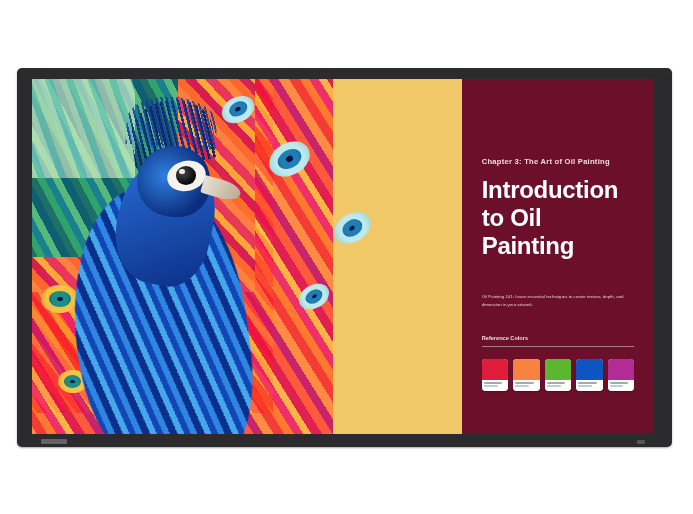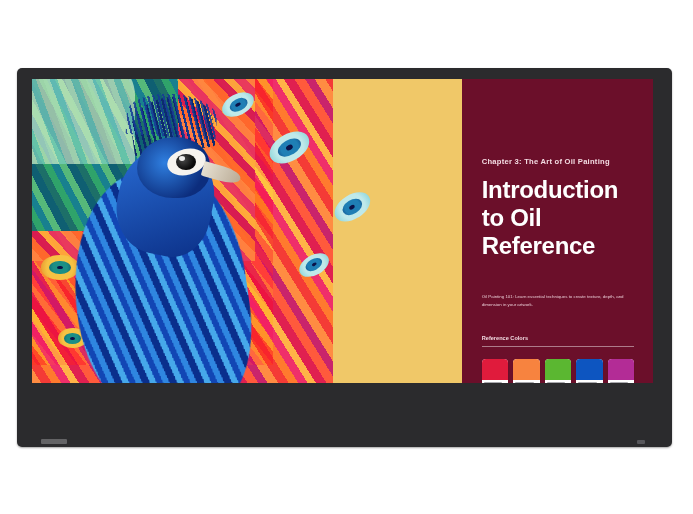--- a/index.html
+++ b/index.html
@@ -8,21 +8,21 @@
     font-family:"Liberation Sans",sans-serif;
     overflow:hidden;position:relative;
   }
   
   .monitor{
     position:absolute;left:17px;top:68px;width:655px;height:379px;
     background:#2b2b2d;border-radius:5px;
     box-shadow:0 1px 2px rgba(0,0,0,.35);
   }
   .bezel-inner{
-    position:absolute;left:15px;top:11px;width:621px;height:304px;
+    position:absolute;left:15px;top:11px;width:621px;height:355px;
     background:#0c0c0d;overflow:hidden;
   }
   .screen{position:absolute;inset:0;overflow:hidden;background:#000;}
   .logo{
     position:absolute;left:24px;bottom:3px;width:26px;height:5px;
     background:#6d6d70;border-radius:1px;opacity:.85;
   }
   .led{
     position:absolute;right:27px;bottom:3px;width:8px;height:4px;
     background:#56565a;border-radius:1px;
@@ -310,21 +310,21 @@
         <div class="eyeshine"></div>
         <div class="beak"></div>
       </div>
 
       <div class="panel">
         <div class="panel-inner">
           <div class="chapter">Chapter 3: The Art of Oil Painting</div>
 
           <div class="title">
             <span>Introduction</span><br>
-            <span>to Oil Reference</span>
+            <span>to Oil Painting</span>
           </div>
 
           <div class="desc">Oil Painting 101: Learn essential techniques to create texture, depth, and dimension in your artwork.</div>
 
           <div class="ref-label">Reference Colors</div>
           <div class="divider"></div>
 
           <div class="swatches">
             <div class="swatch">
               <div class="chip" style="background:#E01B3C"></div>

